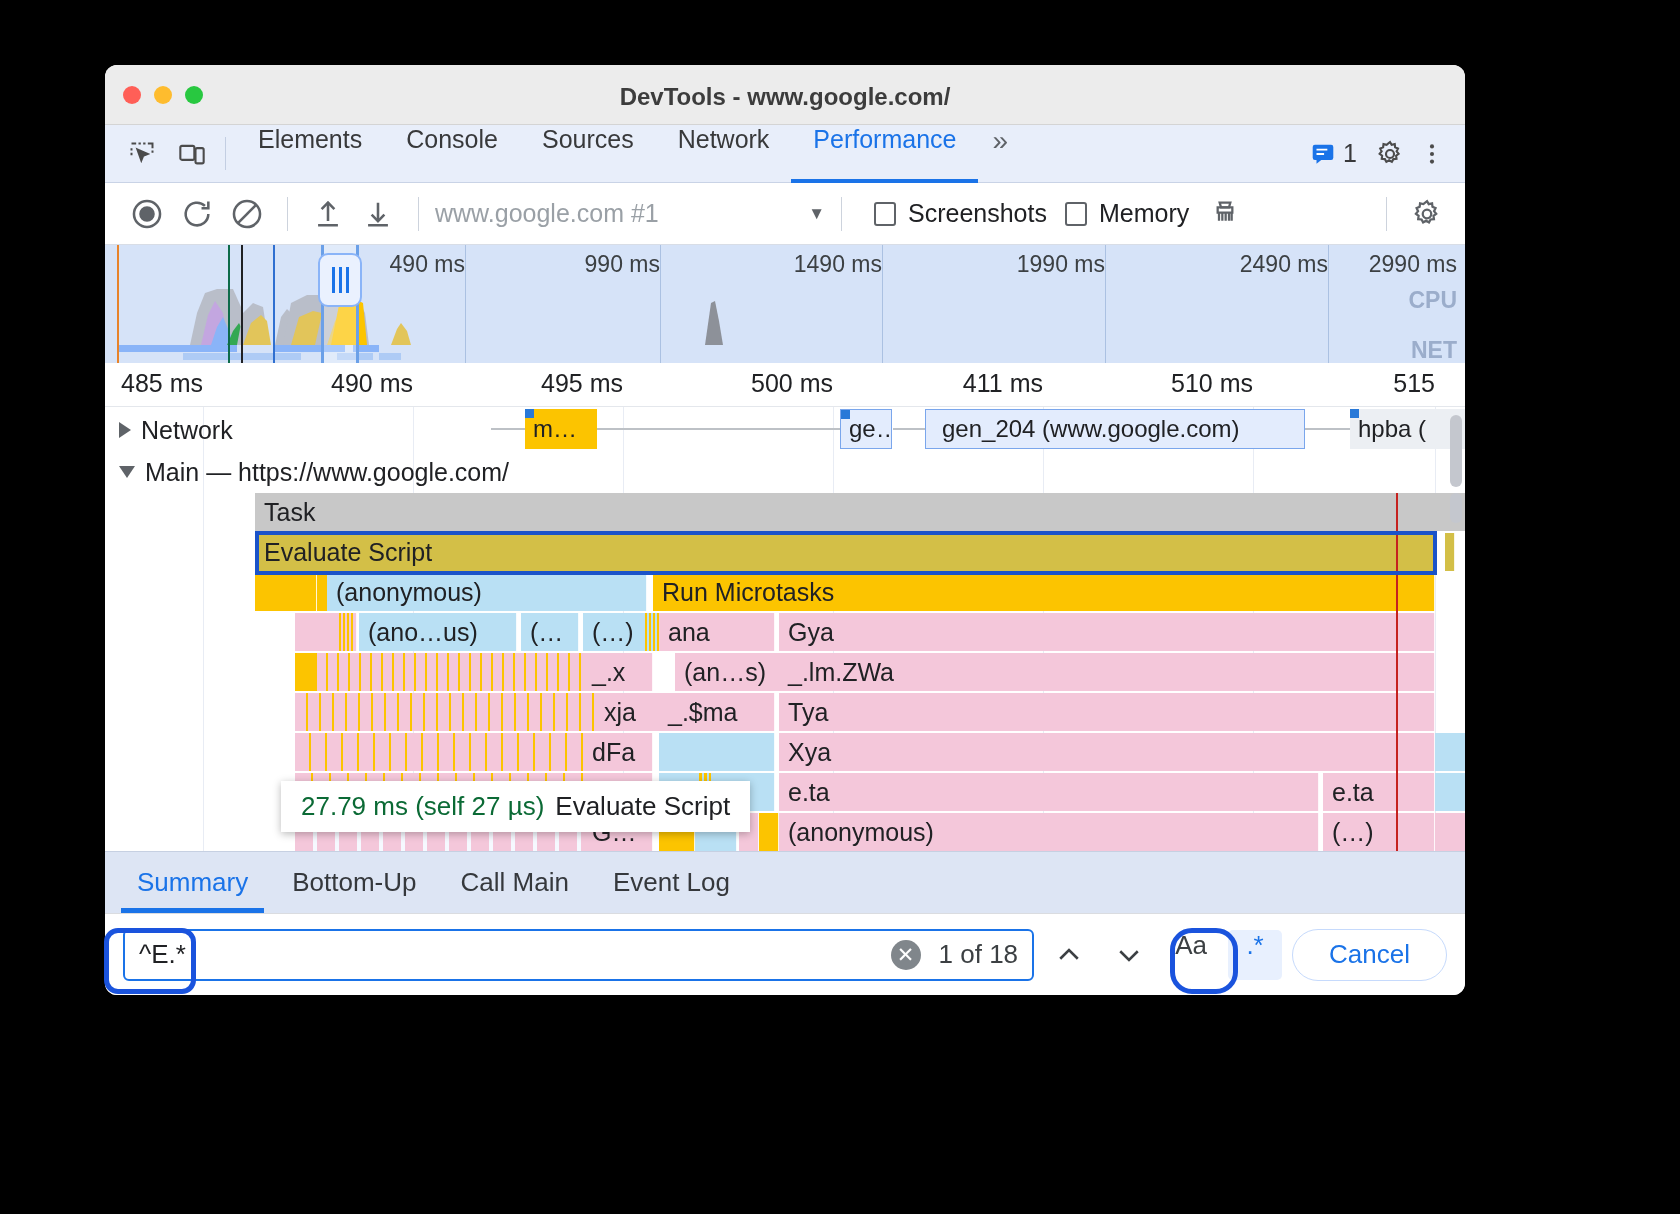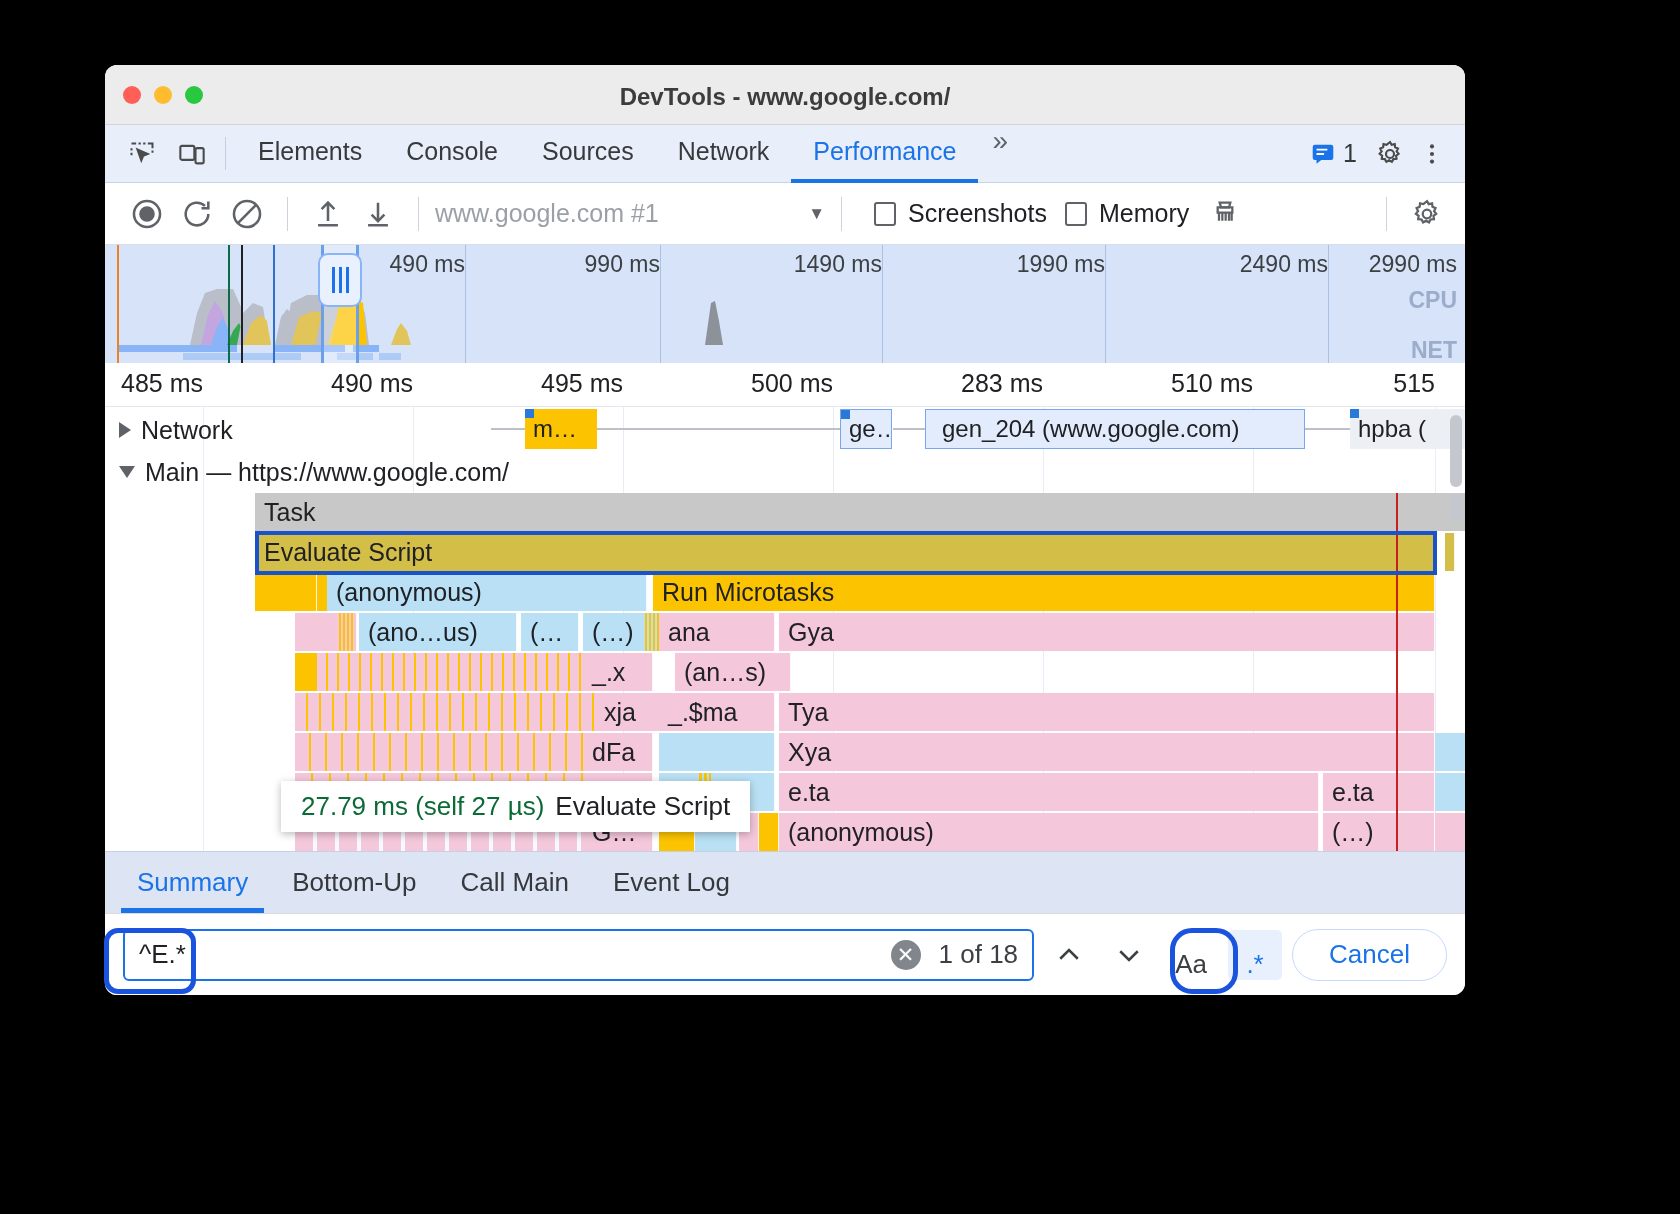--- a/index.html
+++ b/index.html
@@ -53,22 +53,22 @@
   }
   .tb-icons { display: flex; align-items: center; gap: 12px; padding: 0 14px 0 18px; }
   .tb-sep { width: 1px; background: #c3cee2; margin: 12px 0; }
   .icon-btn {
     width: 38px; height: 38px;
     display: flex; align-items: center; justify-content: center;
     color: #4b4b4b;
   }
   .panel-tabs { display: flex; align-items: stretch; margin-left: 10px; }
   .panel-tab {
-    padding: 16px 22px;
-    display: flex; align-items: flex-end;
+    padding: 0 22px;
+    display: flex; align-items: flex-start;
     font-size: 25px; color: #38393b;
     position: relative;
   }
   .panel-tab.active { color: #1a73e8; }
   .panel-tab.active::after {
     content: ""; position: absolute;
     left: 0; right: 0; bottom: -1px; height: 4px;
     background: #1a73e8;
   }
   .tb-right { margin-left: auto; display: flex; align-items: center; gap: 4px; padding-right: 14px; }
@@ -257,21 +257,21 @@
   }
   #searchfield .count { font-size: 26px; color: #3c4043; margin-left: 18px; flex: 0 0 auto; }
   .navbtn {
     width: 50px; height: 52px;
     display: flex; align-items: center; justify-content: center;
     color: #3c4043;
     flex: 0 0 auto;
   }
   .matchbtn {
     min-width: 54px; height: 50px; padding: 0 8px;
-    display: flex; align-items: flex-end; justify-content: center;
+    display: flex; align-items: flex-start; justify-content: center;
     font-size: 26px; color: #3c4043;
     border-radius: 5px;
     flex: 0 0 auto;
   }
   .matchbtn.on { color: #1a73e8; background: #e8f0fe; }
   #cancelbtn {
     height: 52px; padding: 0 36px;
     border: 1px solid #c6dafc; border-radius: 26px;
     display: flex; align-items: center; justify-content: center;
     font-size: 26px; color: #1a73e8;
@@ -481,21 +481,21 @@
     <div class="ov-label" style="top:92px">NET</div>
   </div>
 
   <div id="flamewrap">
 
     <div id="ruler">
       <div class="rl-tick" style="left:98px">485 ms</div>
       <div class="rl-tick" style="left:308px">490 ms</div>
       <div class="rl-tick" style="left:518px">495 ms</div>
       <div class="rl-tick" style="left:728px">500 ms</div>
-      <div class="rl-tick" style="left:938px">283 ms</div>
+      <div class="rl-tick" style="left:938px">411 ms</div>
       <div class="rl-tick" style="left:1148px">510 ms</div>
       <div class="rl-tick" style="left:1330px">515</div>
     </div>
 
     <div class="rl-grid" style="left:98px"></div>
     <div class="rl-grid" style="left:308px"></div>
     <div class="rl-grid" style="left:518px"></div>
     <div class="rl-grid" style="left:728px"></div>
     <div class="rl-grid" style="left:938px"></div>
     <div class="rl-grid" style="left:1148px"></div>
@@ -586,20 +586,23 @@
 
       <div class="fl-row" style="top:160px">
         <div style="position:absolute;left:40px;top:0;width:22px;height:38px;background:#fcc400"></div>
         <div style="position:absolute;left:62px;top:0;width:288px;height:38px;background:repeating-linear-gradient(90deg,#f4c7da 0 9px,#fcc400 9px 11px)"></div>
         <div class="fl-box c-pink" style="left:328px;width:70px">
           <span>_.x</span>
         </div>
         <div class="fl-box c-pink" style="left:420px;width:116px">
           <span>(an…s)</span>
         </div>
+        <div class="fl-box c-pink" style="left:524px;width:656px">
+          <span>_.lm.ZWa</span>
+        </div>
 
       </div>
 
       <div class="fl-row" style="top:200px">
         <div style="position:absolute;left:40px;top:0;width:310px;height:38px;background:repeating-linear-gradient(90deg,#f4c7da 0 11px,#fcc400 11px 13px)"></div>
         <div class="fl-box c-pink" style="left:340px;width:70px">
           <span>xja</span>
         </div>
         <div class="fl-box c-pink" style="left:404px;width:116px">
           <span>_.$ma</span>

